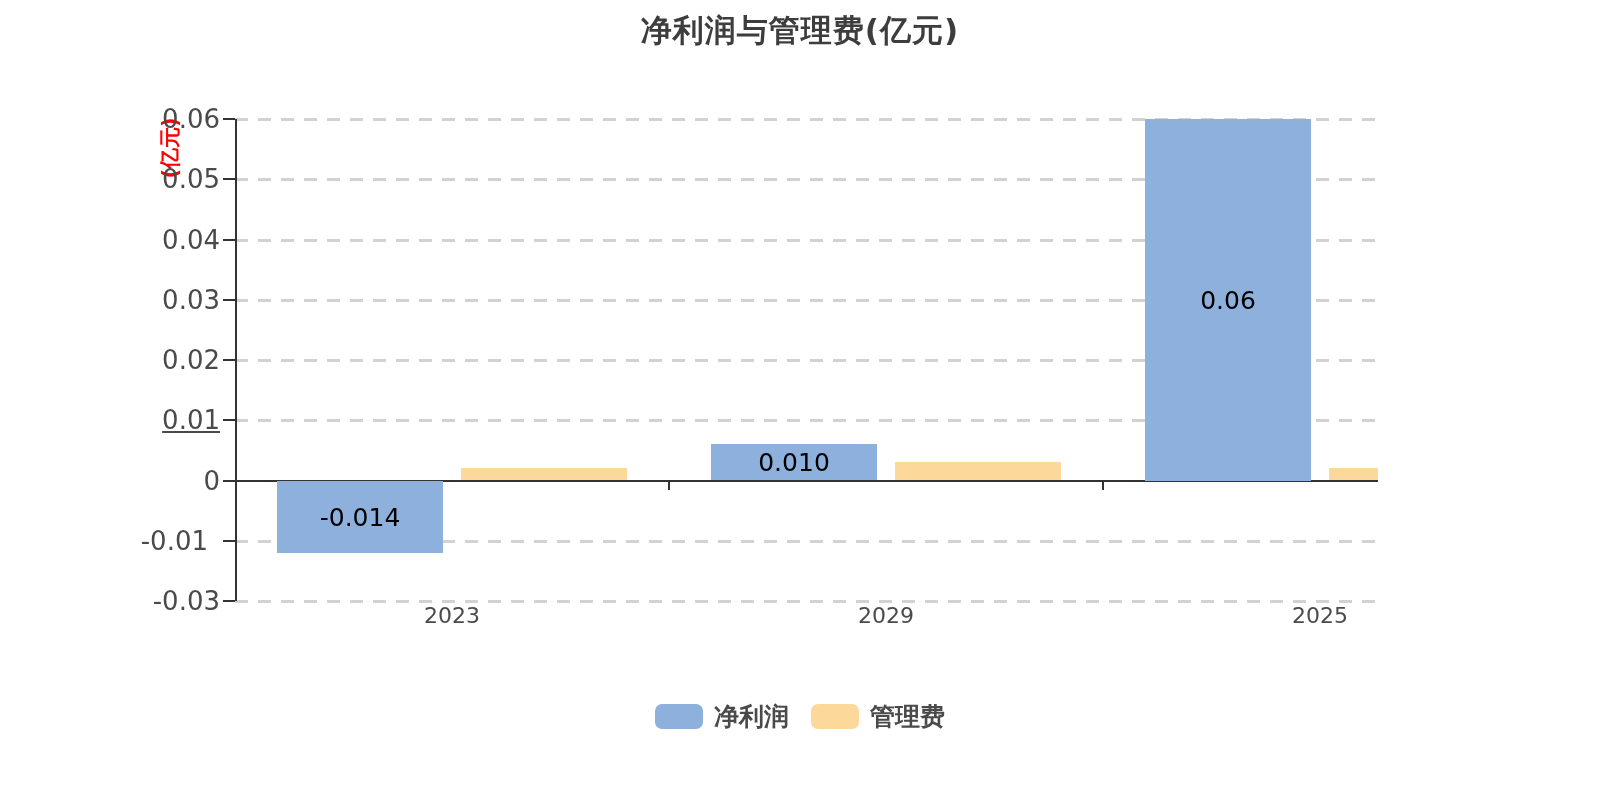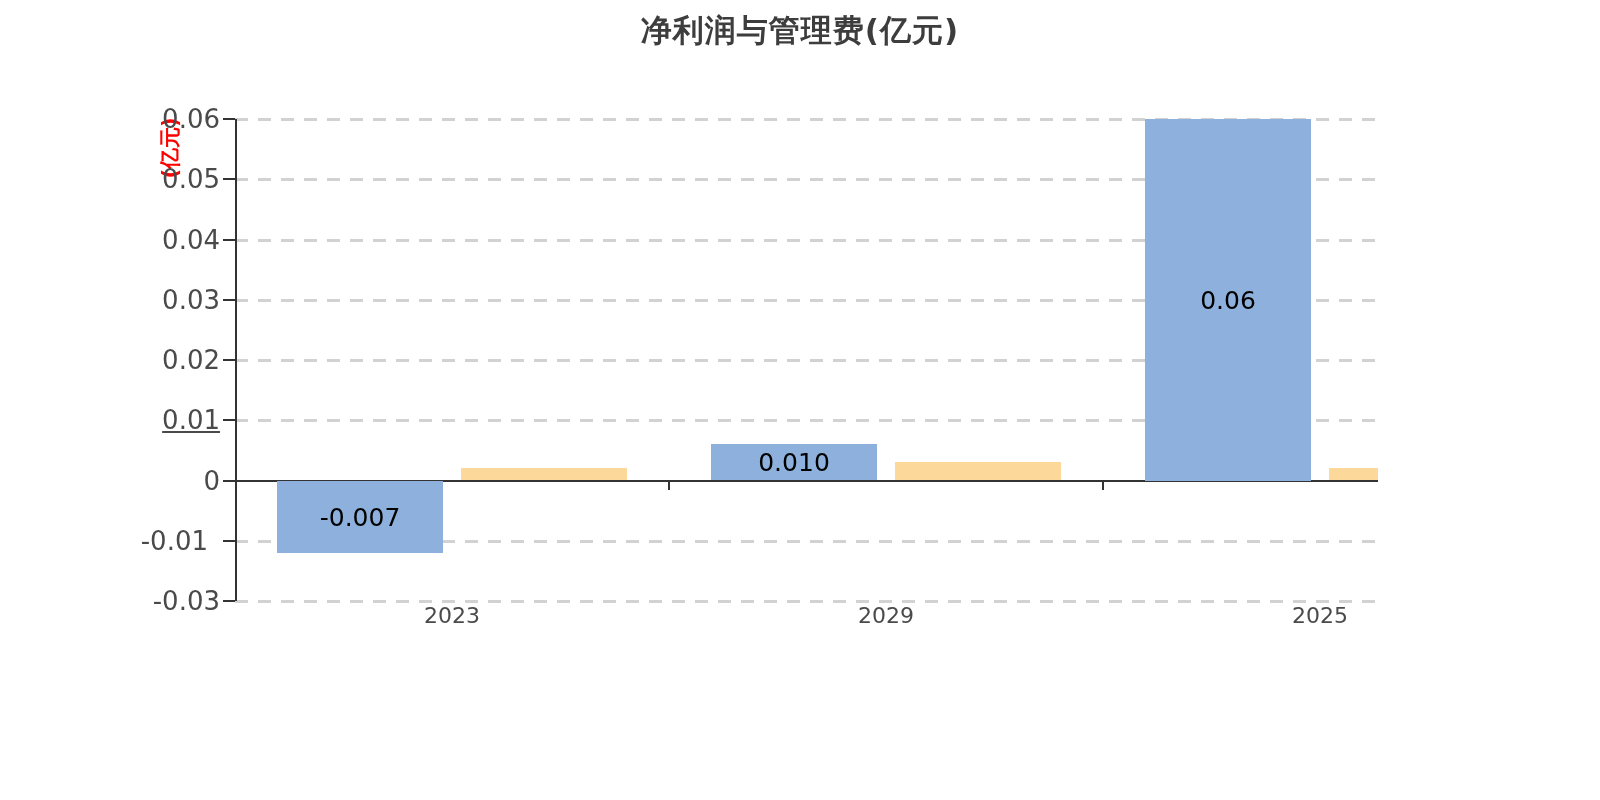--- a/index.html
+++ b/index.html
@@ -95,25 +95,35 @@
       <div class="ytick" style="left: 223px; top: 600px;"></div>
       <div class="ytick-label" style="left: 130px; top: 601px;">-0.03</div>
       <div class="axis-line-y" style="left: 235px; top: 119px; height: 482px;"></div>
       <div class="xtick" style="left: 668px; top: 480.5px;"></div>
       <div class="xtick" style="left: 1102px; top: 480.5px;"></div>
       <div class="xtick" style="left: 1536px; top: 480.5px;"></div>
       <div class="xtick-label" style="left: 452px; top: 603px;">2023</div>
       <div class="xtick-label" style="left: 886px; top: 603px;">2029</div>
       <div class="xtick-label" style="left: 1320px; top: 603px;">2025</div>
       <div class="bar" style="left: 277px; top: 480.5px; width: 166px; height: 72.3px; background: rgb(141, 177, 220);"></div>
-      <div class="bar-label" style="left: 360px; top: 516.65px;">-0.007</div>
+      <div class="bar-label" style="left: 360px; top: 516.65px;">-0.014</div>
       <div class="bar" style="left: 711px; top: 444.35px; width: 166px; height: 36.15px; background: rgb(141, 177, 220);"></div>
       <div class="bar-label" style="left: 794px; top: 462.425px;">0.010</div>
       <div class="bar" style="left: 1145px; top: 119px; width: 166px; height: 361.5px; background: rgb(141, 177, 220);"></div>
       <div class="bar-label" style="left: 1228px; top: 299.75px;">0.06</div>
       <div class="bar" style="left: 461px; top: 468.45px; width: 166px; height: 12.05px; background: rgb(253, 216, 155);"></div>
       <div class="bar" style="left: 895px; top: 462.425px; width: 166px; height: 18.075px; background: rgb(253, 216, 155);"></div>
       <div class="bar" style="left: 1329px; top: 468.45px; width: 166px; height: 12.05px; background: rgb(253, 216, 155);"></div>
     </div>
 
+  <div class="legend">
+    <div class="legend-item">
+      <span class="legend-swatch" style="background: rgb(141, 177, 220);"></span>
+      <span class="legend-label">净利润</span>
+    </div>
+    <div class="legend-item">
+      <span class="legend-swatch" style="background: rgb(253, 216, 155);"></span>
+      <span class="legend-label">管理费</span>
+    </div>
+  </div>
 
 
 </div>
 
 </body></html>

